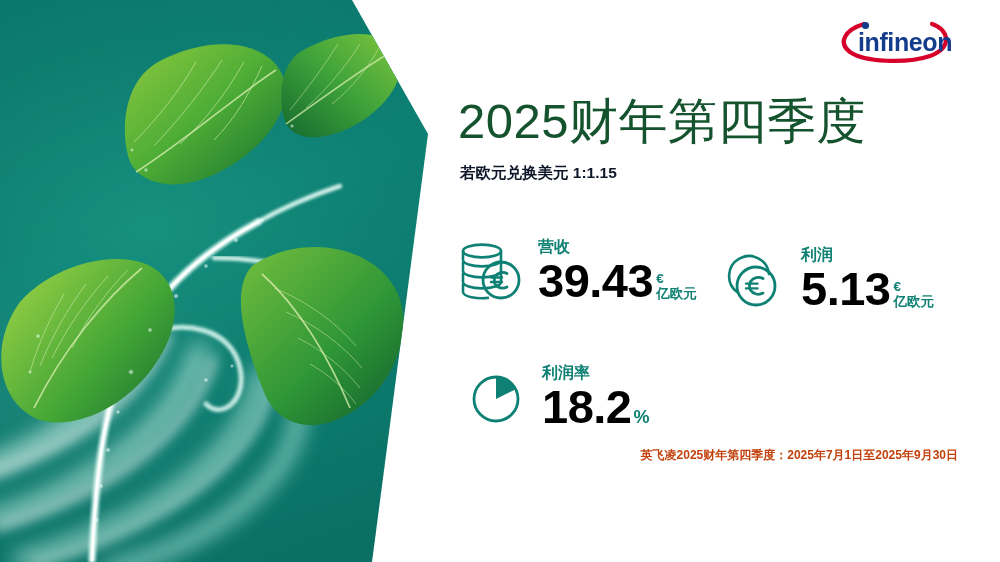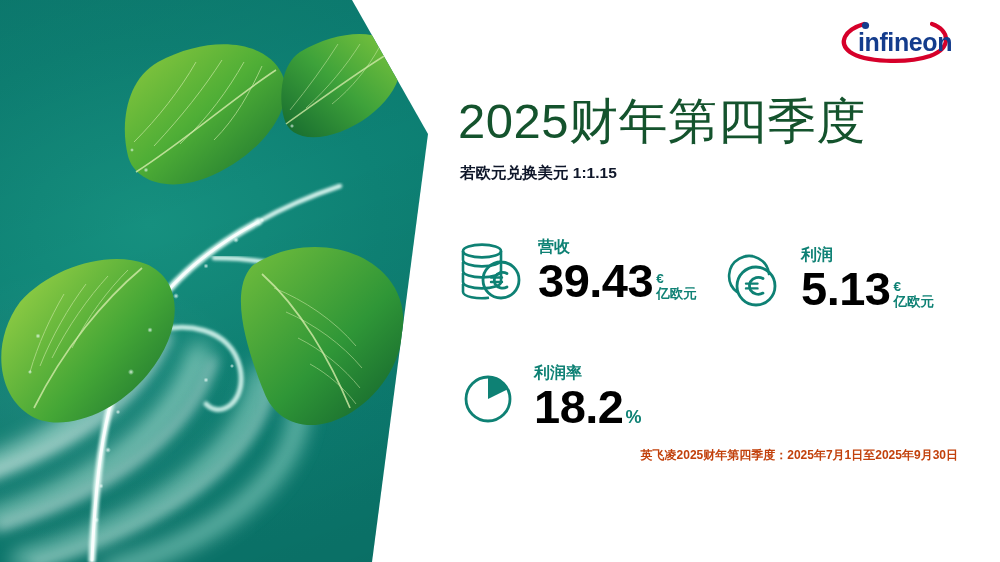--- a/index.html
+++ b/index.html
@@ -130,21 +130,21 @@
     margin-left: 2px;
     margin-bottom: 3px;
     font-size: 18px;
     font-weight: 700;
     color: #0e8174;
     line-height: 1;
   }
 
   #metric-revenue { left: 0px;   top: 236px; }
   #metric-profit  { left: 267px; top: 244px; }
-  #metric-margin  { left: 0px;   top: 362px; }
+  #metric-margin  { left: 8px;   top: 362px; }
 
   .footer {
     position: absolute;
     right: 22px;
     bottom: 24px;
     font-size: 12px;
     font-weight: 700;
     color: #c2410c;
     white-space: nowrap;
   }

